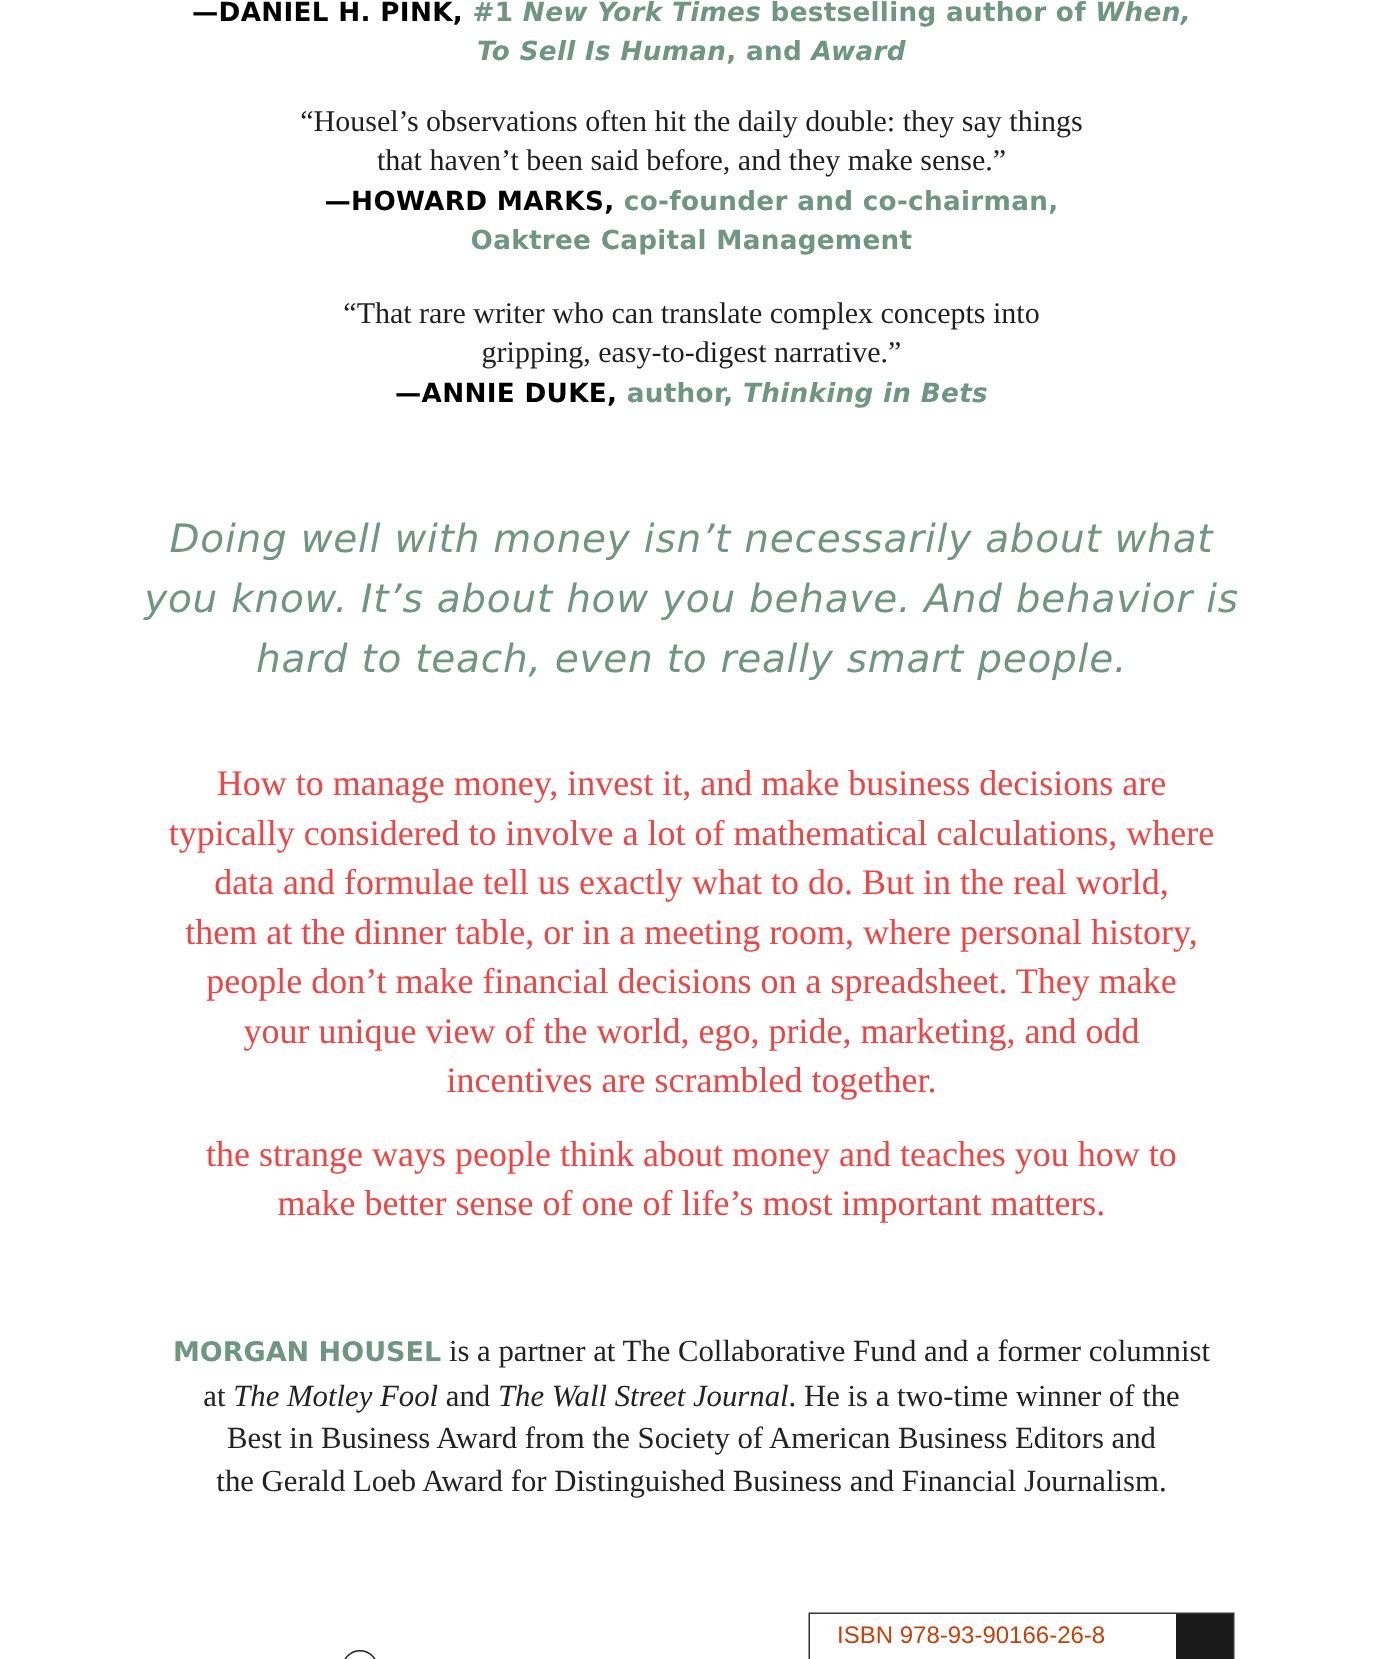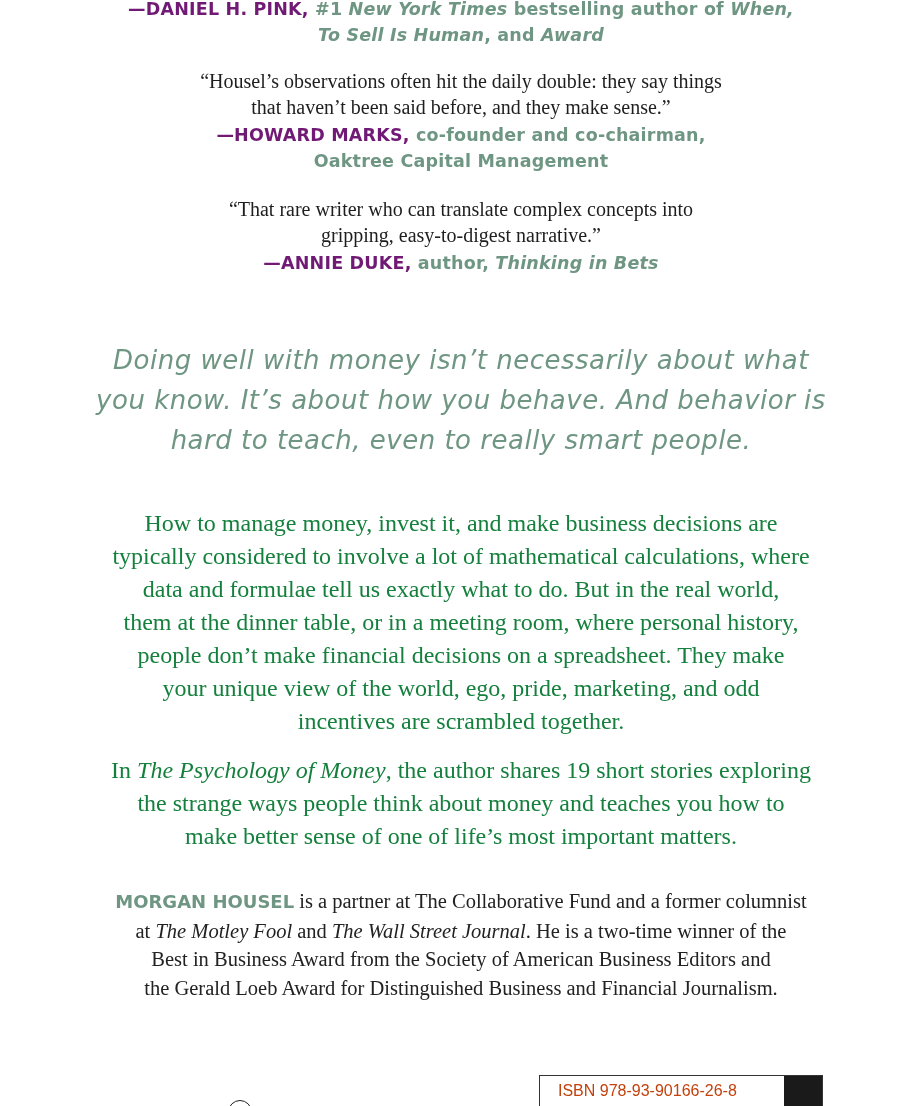--- a/index.html
+++ b/index.html
@@ -3,27 +3,27 @@
   <meta charset="utf-8">
   <style>
     html, body { margin: 0; padding: 0; background: #ffffff; }
     body {
       width: 922px; height: 1106px; overflow: hidden; position: relative;
       font-family: "Liberation Serif", serif; color: #1e1e1e;
     }
     .block { position: absolute; left: 0; width: 922px; text-align: center; }
 
     .attr { font-family: "DejaVu Sans", sans-serif; font-weight: bold; font-size: 17.5px; line-height: 26px; letter-spacing: 0.2px; }
-    .attr .name { color: #701a75; }
+    .attr .name { color: #000000; }
     .attr .role { color: #6f9683; }
     .quote { font-family: "Liberation Serif", serif; font-size: 20px; line-height: 26px; color: #1e1e1e; }
 
     .pull { font-family: "DejaVu Sans", sans-serif; font-size: 26px; line-height: 40px; color: #6f9683; letter-spacing: 0.5px; }
 
-    .body-p { font-family: "Liberation Serif", serif; font-size: 24px; line-height: 33px; color: #15803d; }
+    .body-p { font-family: "Liberation Serif", serif; font-size: 24px; line-height: 33px; color: #ef4444; }
 
     .bio { font-family: "Liberation Serif", serif; font-size: 20.5px; line-height: 28.5px; color: #222222; }
     .bio .author-name { font-family: "DejaVu Sans", sans-serif; font-weight: bold; font-size: 18px; color: #6f9683; }
 
     .isbn-box {
       position: absolute; left: 539px; top: 1075px; width: 284px; height: 40px;
       border: 1px solid #333; box-sizing: border-box; background: #fff;
     }
     .isbn-text {
       position: absolute; left: 18px; top: 6px;
@@ -78,21 +78,20 @@
   <div>How to manage money, invest it, and make business decisions are</div>
   <div>typically considered to involve a lot of mathematical calculations, where</div>
   <div>data and formulae tell us exactly what to do. But in the real world,</div>
   <div>them at the dinner table, or in a meeting room, where personal history,</div>
   <div>people don’t make financial decisions on a spreadsheet. They make</div>
   <div>your unique view of the world, ego, pride, marketing, and odd</div>
   <div>incentives are scrambled together.</div>
 </div>
 
 <div class="block body-p" style="top:754px;">
-  <div><span>In </span><i>The Psychology of Money</i><span>, the author shares 19 short stories exploring</span></div>
   <div>the strange ways people think about money and teaches you how to</div>
   <div>make better sense of one of life’s most important matters.</div>
 </div>
 
 <div class="block bio" style="top:887px;">
   <div><span class="author-name">MORGAN HOUSEL</span><span> is a partner at The Collaborative Fund and a former columnist</span></div>
   <div><span>at </span><i>The Motley Fool</i><span> and </span><i>The Wall Street Journal</i><span>. He is a two-time winner of the</span></div>
   <div>Best in Business Award from the Society of American Business Editors and</div>
   <div>the Gerald Loeb Award for Distinguished Business and Financial Journalism.</div>
 </div>

